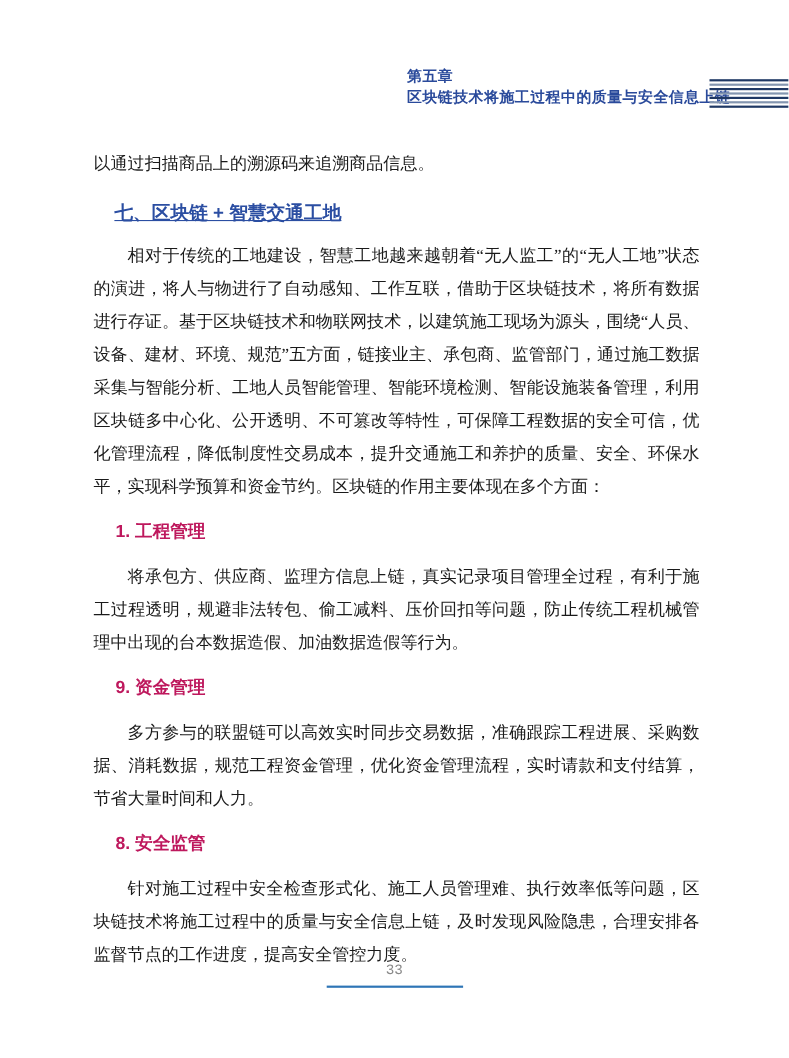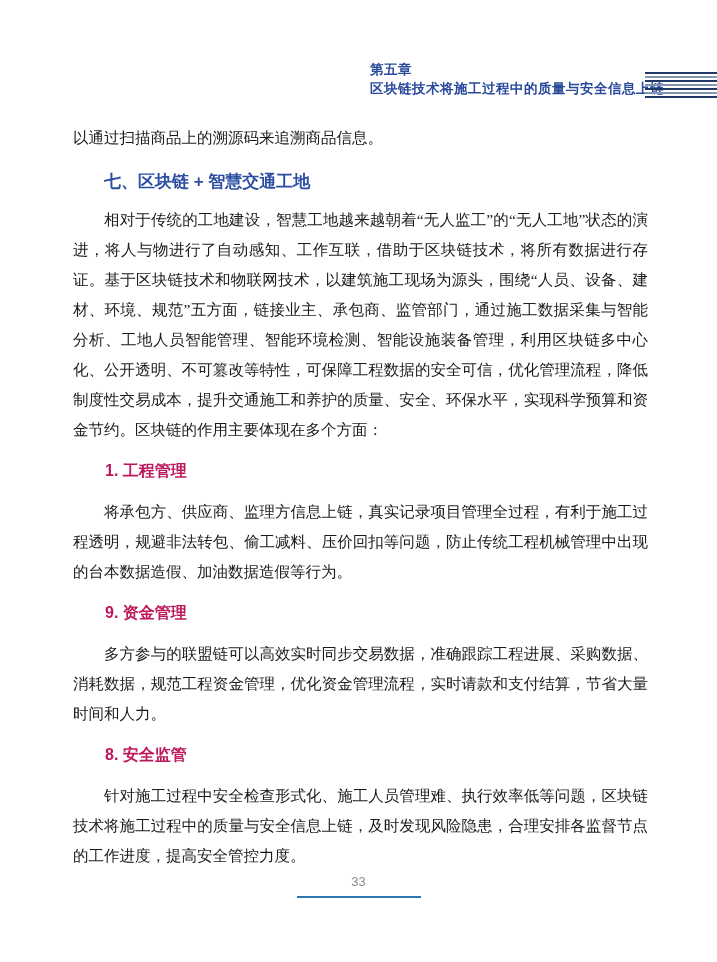--- a/index.html
+++ b/index.html
@@ -37,45 +37,46 @@
   .header-deco .deco-line{height:2px;margin-bottom:2px;}
   .header-deco .deco-line:nth-child(odd){background:var(--deco-dark);}
   .header-deco .deco-line:nth-child(even){background:var(--deco-light);}
   
   .main{
     position:absolute;left:73px;top:123px;width:575px;
     color:var(--body-black);
     font-size:15.5px;line-height:30px;
     text-align:justify;
   }
-  .para{text-indent:2em;margin:0;}
+  .para{text-indent:2em;margin:12px;}
   .para.no-indent{text-indent:0;}
   .section-heading{
     font-family:"Liberation Sans","DejaVu Sans",sans-serif;
     font-weight:bold;
     color:var(--heading-blue);
     font-size:17px;line-height:24px;
     margin:17px 0 11px 31px;
     text-align:left;
+    text-decoration:underline;
   }
   .sub-heading{
     font-family:"Liberation Sans","DejaVu Sans",sans-serif;
     font-weight:bold;
     color:#be185d;
     font-size:16px;line-height:24px;
     margin:14px 0 14px 32px;
     text-align:left;
   }
   
   .footer{
     position:absolute;left:0;right:0;top:872px;
     text-align:center;
   }
   .page-number{
-    font-family:Liberation Sans, sans-serif;
+    font-family:Liberation Mono, monospace;
     font-size:13px;line-height:20px;
     color:var(--page-num-gray);
   }
   .footer-rule{
     width:124px;height:2px;
     background:var(--footer-line-blue);
     margin:4px auto 0 auto;
   }
 </style>
 </head>

